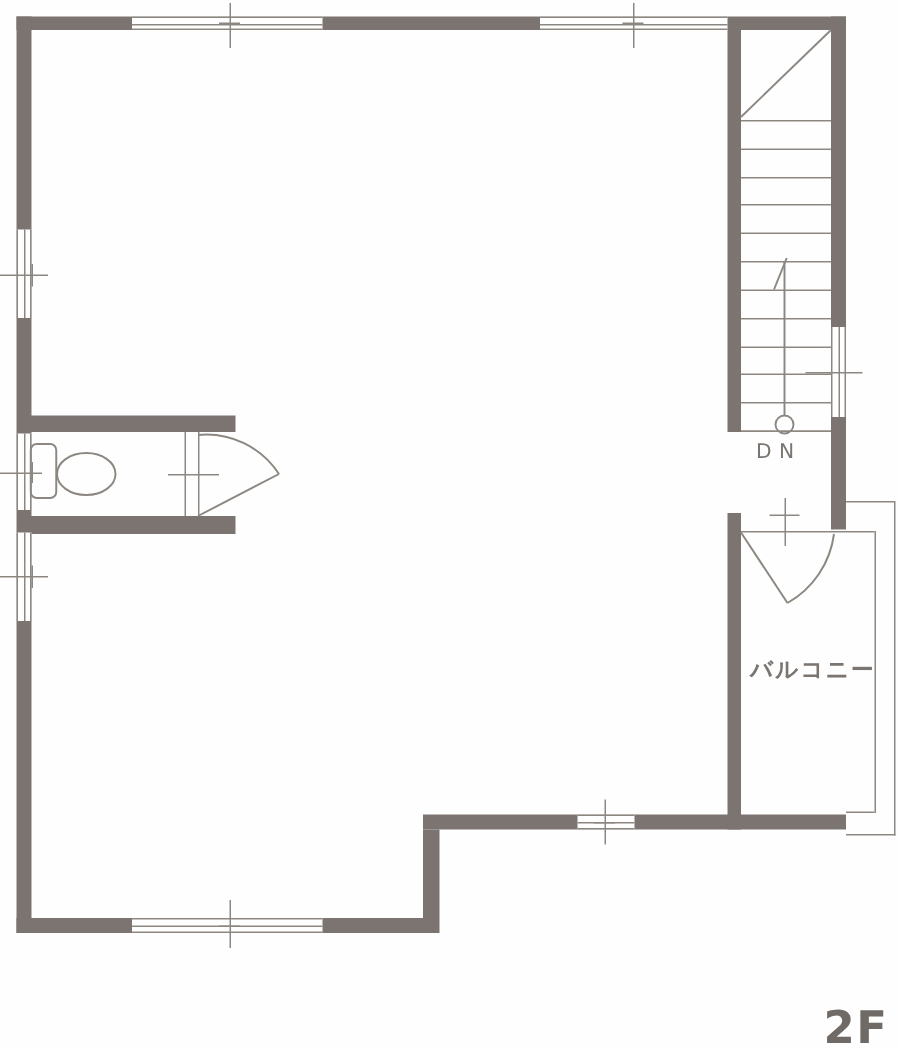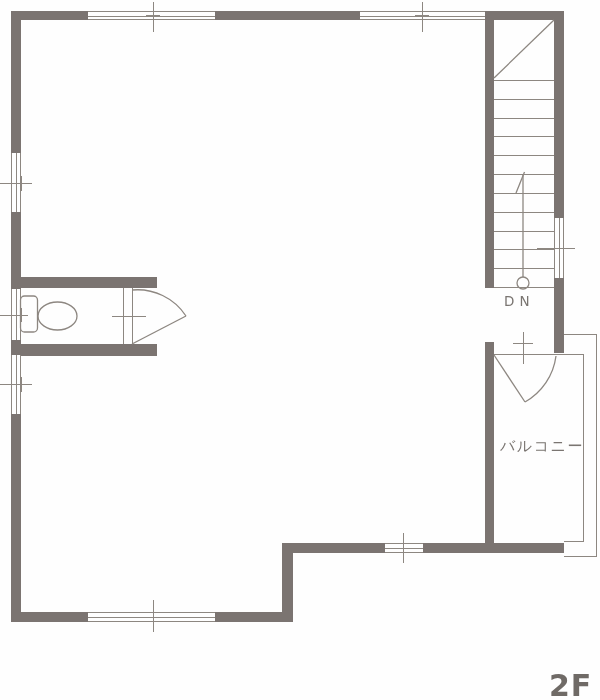--- a/index.html
+++ b/index.html
@@ -106,16 +106,16 @@
     <circle cx="523" cy="283" r="6"></circle>
     <path d="M494,355 L525,402"></path>
     <path d="M556,356 A62,62 0 0 1 525,402"></path>
     <path d="M132,344 L186,316"></path>
     <path d="M132,290 A58,58 0 0 1 186,316"></path>
     <rect x="20.5" y="296" width="17" height="36" rx="4"></rect>
     <ellipse cx="57.5" cy="316" rx="19.5" ry="14"></ellipse>
   </svg>
 
   <div class="label label-dn" style="left:504px;top:293px;">DN</div>
-  <div class="label label-balcony" style="left:500px;top:437px;">バルコニー</div>
+  <div class="label label-balcony" style="left:500px;top:437px;font-weight:bold;">バルコニー</div>
   <div class="label label-floor" style="left:549px;top:668px;">2F</div>
 
 </div>
 
 </body></html>

